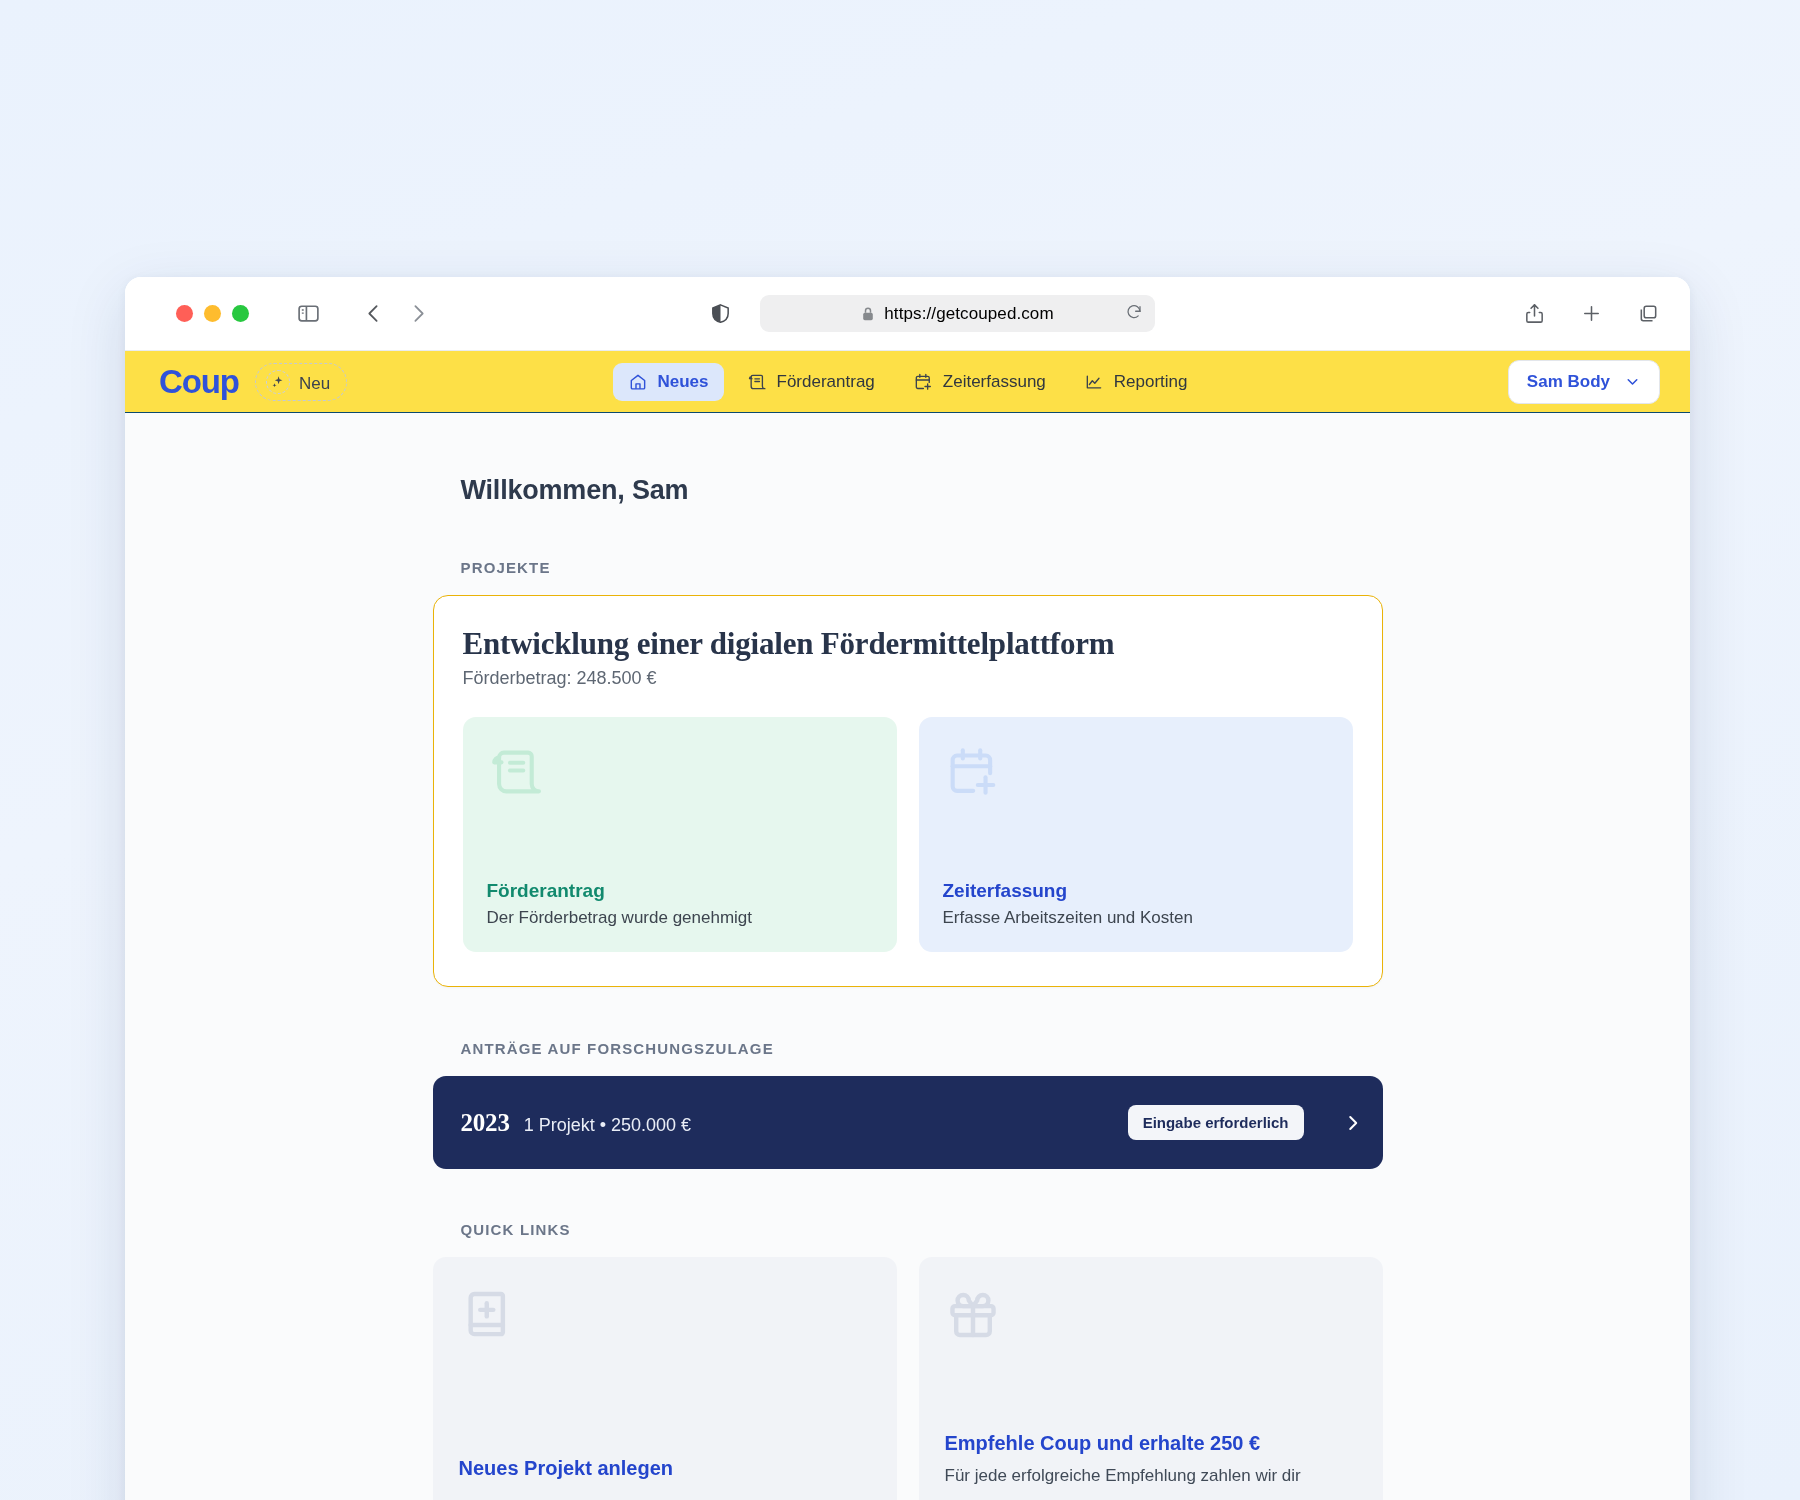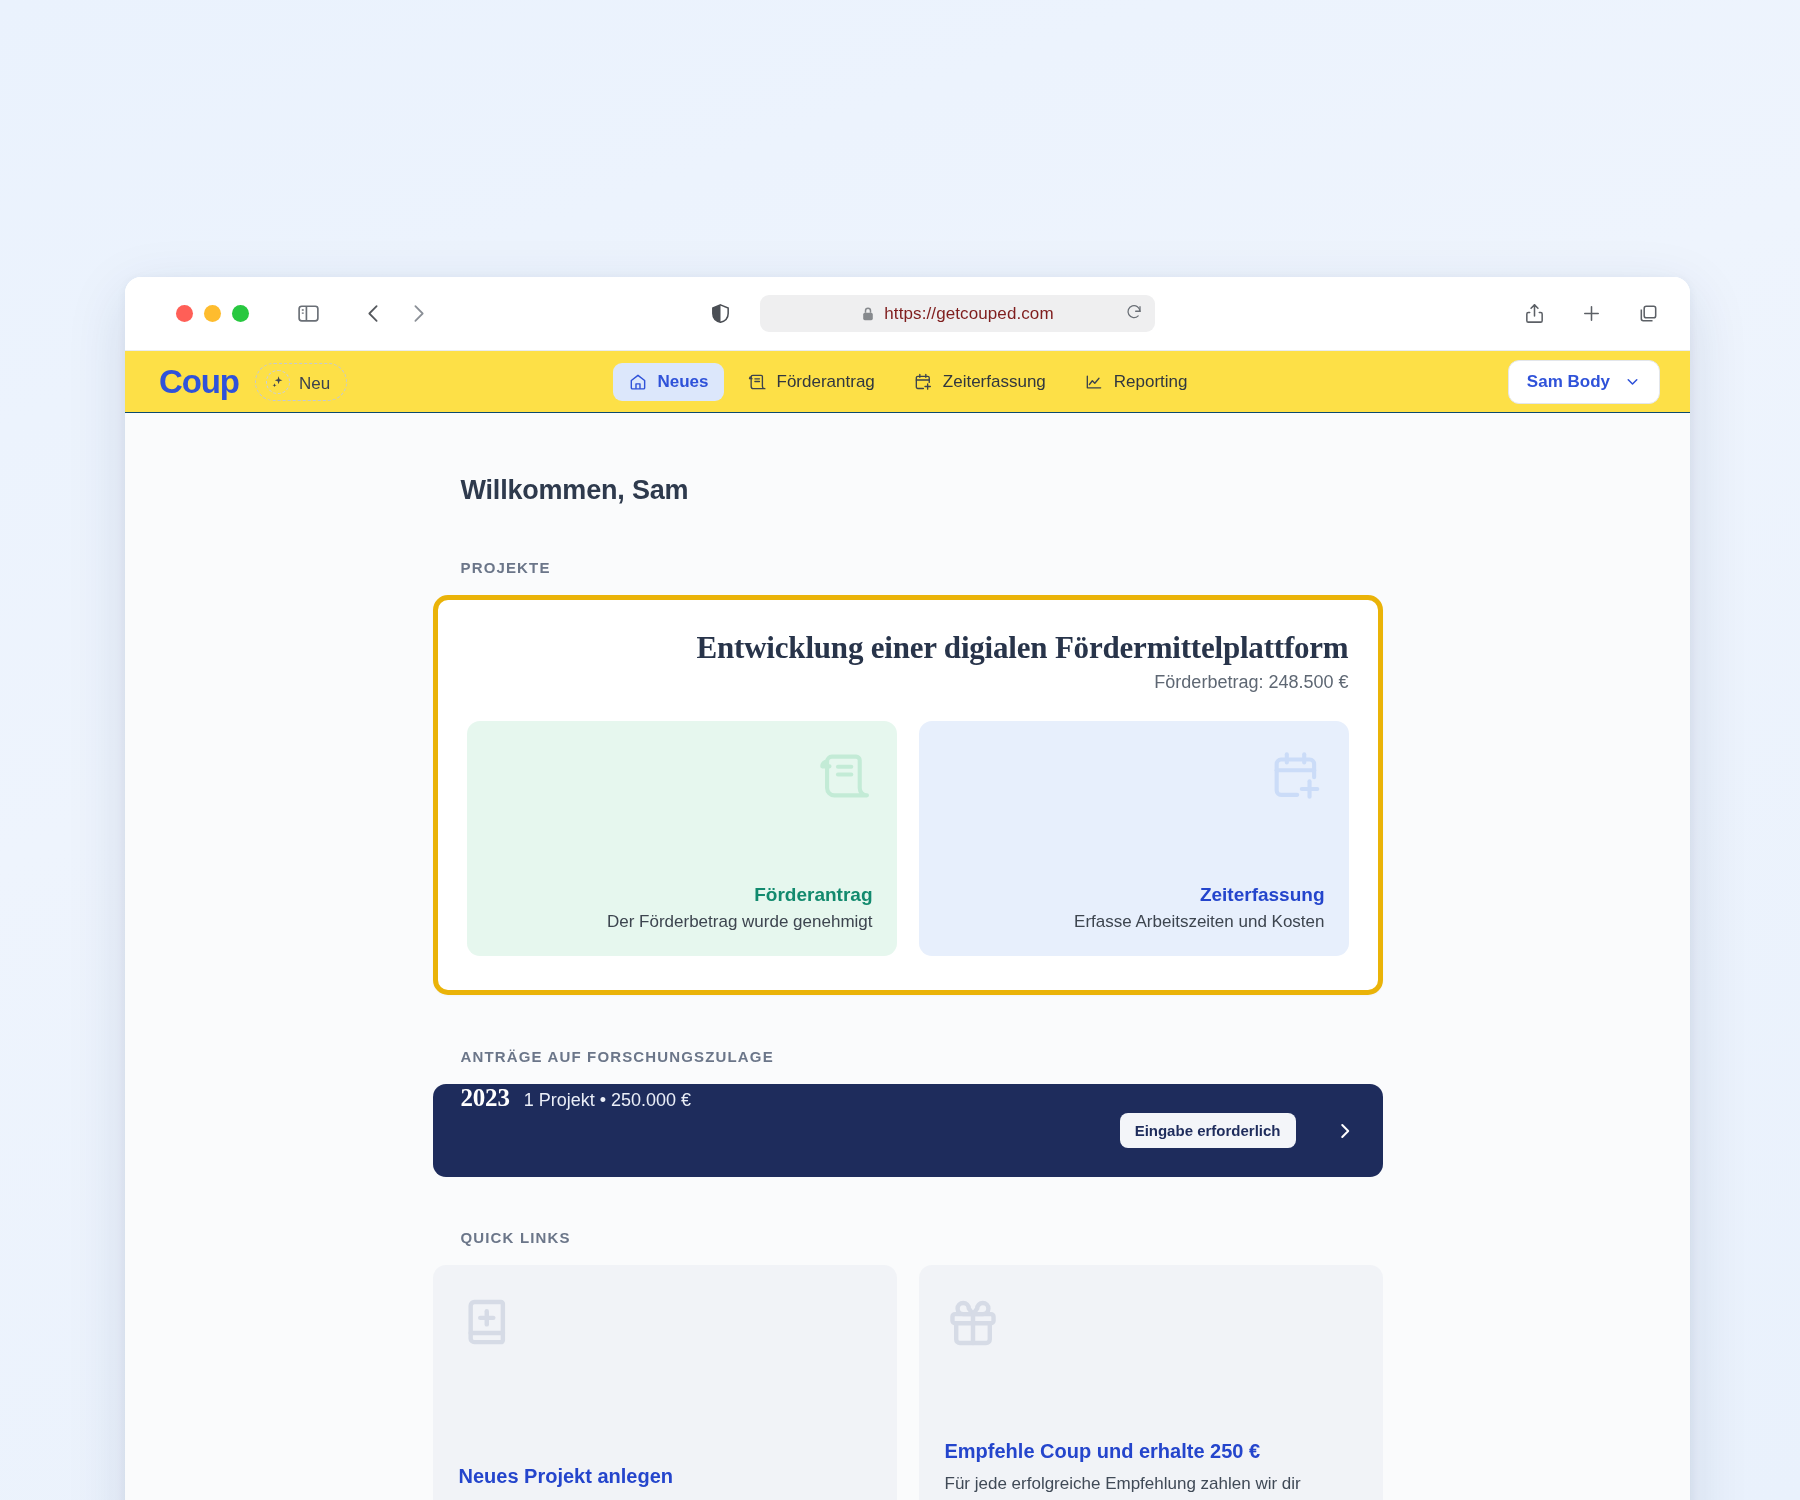--- a/index.html
+++ b/index.html
@@ -50,21 +50,21 @@
   .urlbar {
     margin-left: 28px;
     width: 395px; height: 37px;
     background: #efeff0;
     border-radius: 9px;
     display: flex; align-items: center; justify-content: center;
     position: relative;
   }
   .urlbar .lock { margin-right: 9px; display: flex; }
   .urlbar .url-text {
-    font-size: 17px; color: #7f1d1d; letter-spacing: .1px;
+    font-size: 17px; color: #000000; letter-spacing: .1px;
   }
   .urlbar .reload {
     position: absolute; right: 12px; top: 50%; transform: translateY(-50%);
     color: #6a6f76;
   }
 
   .tb-right { position: absolute; right: 30px; display: flex; align-items: center; gap: 34px; }
   .tb-right .tb-icon { color: #5c6066; }
 
   
@@ -137,25 +137,24 @@
   .section-label {
     font-size: 15px; font-weight: 700; color: #6b7689;
     letter-spacing: 1.15px;
     padding-left: 28px;
     margin-bottom: 19px;
   }
 
   
   .project-card {
     background: #ffffff;
-    border: 5px solid #eab308;
+    border: 1px solid #eab308;
     border-radius: 15px;
     padding: 30px 29px 34px 29px;
     box-shadow: 0 1px 2px rgba(24,39,75,.03);
-    text-align: right;
   }
   .project-title {
     font-family: "Liberation Serif", serif;
     font-size: 31px; font-weight: 700; color: #28344a;
     letter-spacing: -.2px;
     margin-bottom: 6px;
   }
   .project-sub { font-size: 18px; color: #5e6773; margin-bottom: 28px; }
 
   .tiles { display: flex; gap: 22px; }
@@ -176,22 +175,22 @@
   .tile.blue  .tile-title { color: #2445cc; }
   .tile-desc { font-size: 17px; color: #3d454f; }
   .tile-body { margin-top: auto; }
 
   
   .banner-wrap { margin-top: 53px; }
   .banner {
     background: #1e2c5c;
     border-radius: 13px;
     height: 93px;
-    display: flex; 
-    padding: 0 27px 0 28px;
+    display: flex; align-items: center;
+    padding: 0 19px 0 28px;
     color: #fff;
   }
   .banner-left { display: flex; align-items: baseline; gap: 14px; }
   .banner-year {
     font-family: "Liberation Serif", serif;
     font-size: 25px; font-weight: 700; letter-spacing: -.2px;
   }
   .banner-meta { font-size: 18px; color: #eaeef7; }
   .banner-right { margin-left: auto; display: flex; align-items: center; gap: 38px; }
   .badge {

